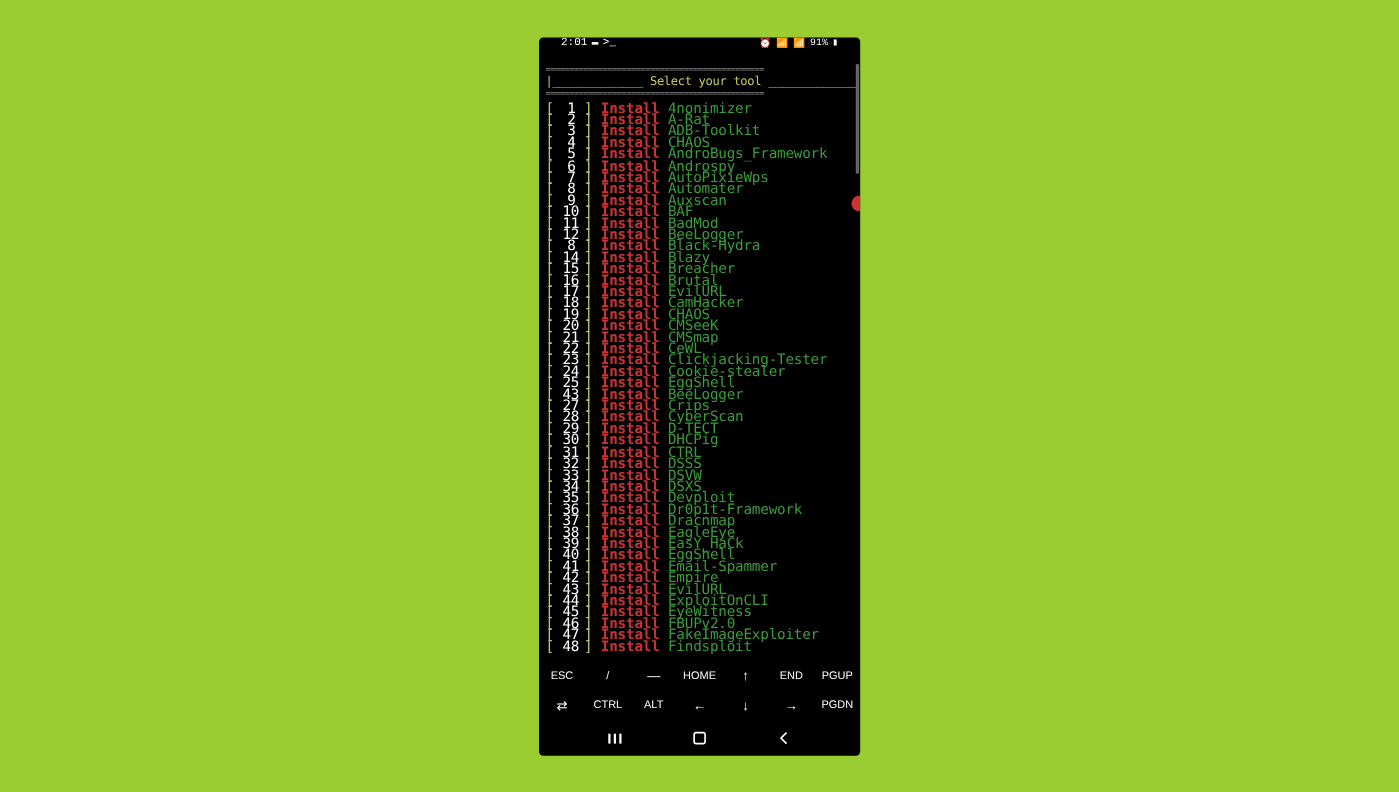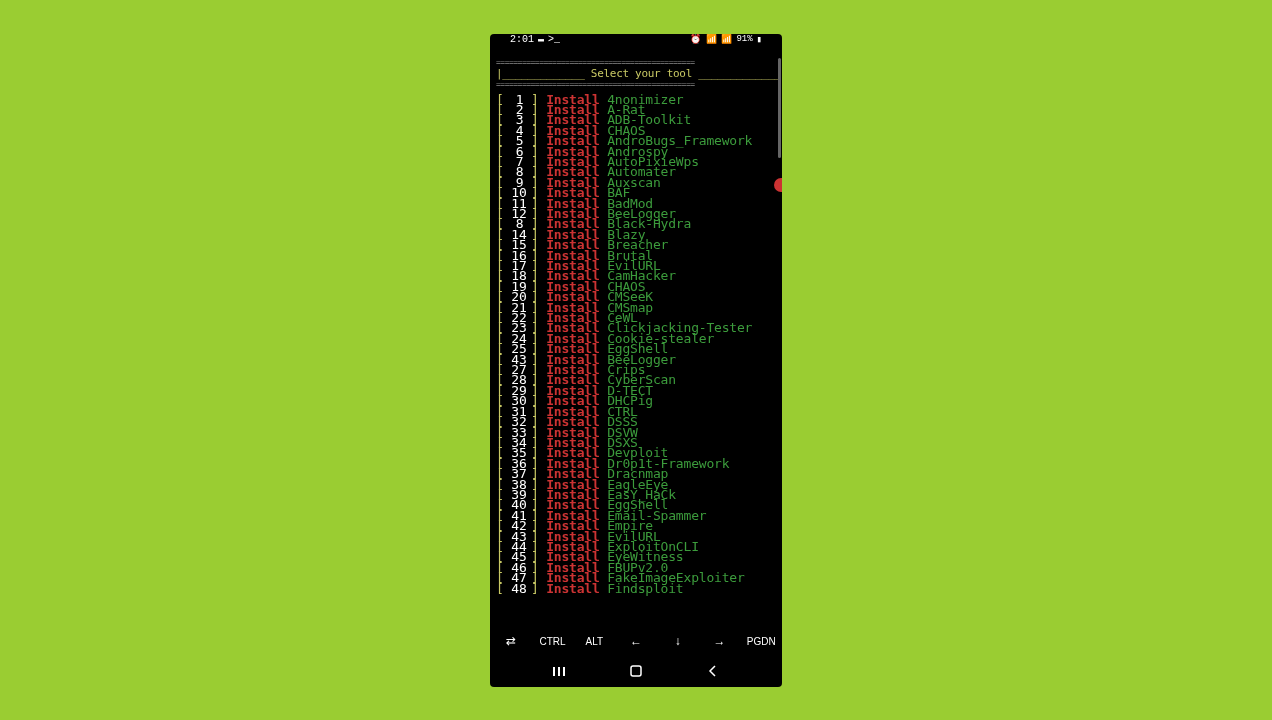--- a/index.html
+++ b/index.html
@@ -188,20 +188,29 @@
         <div class="tool-line"><span class="bracket">[</span> <span class="num w2">42</span> <span class="bracket">]</span> <span class="install">Install</span> <span class="tool">Empire</span></div>
         <div class="tool-line"><span class="bracket">[</span> <span class="num w2">43</span> <span class="bracket">]</span> <span class="install">Install</span> <span class="tool">EvilURL</span></div>
         <div class="tool-line"><span class="bracket">[</span> <span class="num w2">44</span> <span class="bracket">]</span> <span class="install">Install</span> <span class="tool">ExploitOnCLI</span></div>
         <div class="tool-line"><span class="bracket">[</span> <span class="num w2">45</span> <span class="bracket">]</span> <span class="install">Install</span> <span class="tool">EyeWitness</span></div>
         <div class="tool-line"><span class="bracket">[</span> <span class="num w2">46</span> <span class="bracket">]</span> <span class="install">Install</span> <span class="tool">FBUPv2.0</span></div>
         <div class="tool-line"><span class="bracket">[</span> <span class="num w2">47</span> <span class="bracket">]</span> <span class="install">Install</span> <span class="tool">FakeImageExploiter</span></div>
         <div class="tool-line"><span class="bracket">[</span> <span class="num w2">48</span> <span class="bracket">]</span> <span class="install">Install</span> <span class="tool">Findsploit</span></div>
       </div>
   </div>
 
+  <div class="key-row" id="keys1">
+      <div class="key">ESC</div>
+      <div class="key">/</div>
+      <div class="key arrow">—</div>
+      <div class="key">HOME</div>
+      <div class="key arrow">↑</div>
+      <div class="key">END</div>
+      <div class="key">PGUP</div>
+    </div>
   <div class="key-row" id="keys2">
       <div class="key arrow">⇄</div>
       <div class="key">CTRL</div>
       <div class="key">ALT</div>
       <div class="key arrow">←</div>
       <div class="key arrow">↓</div>
       <div class="key arrow">→</div>
       <div class="key">PGDN</div>
     </div>
 

